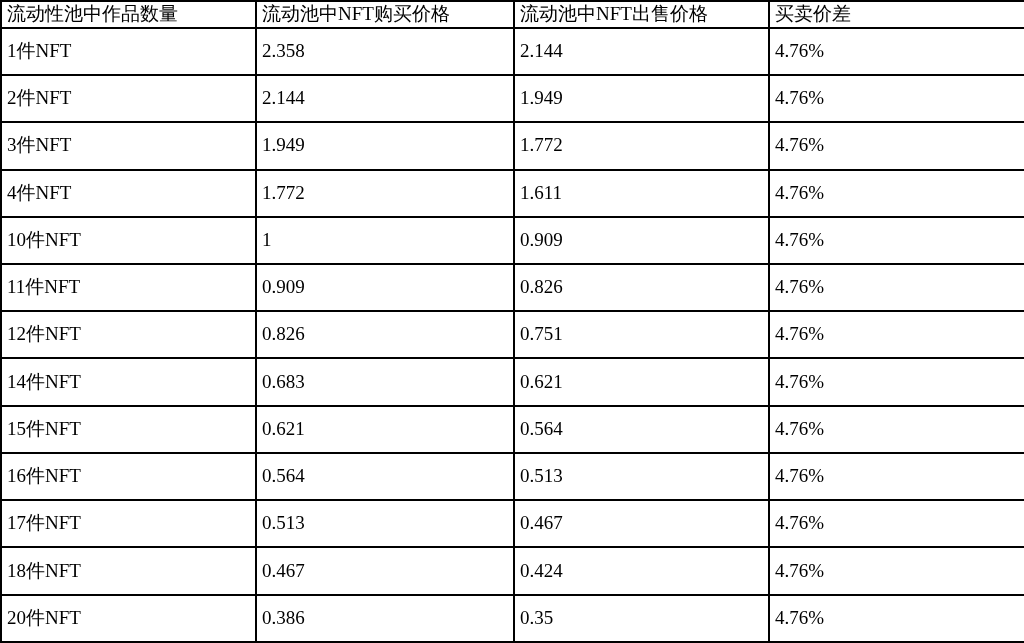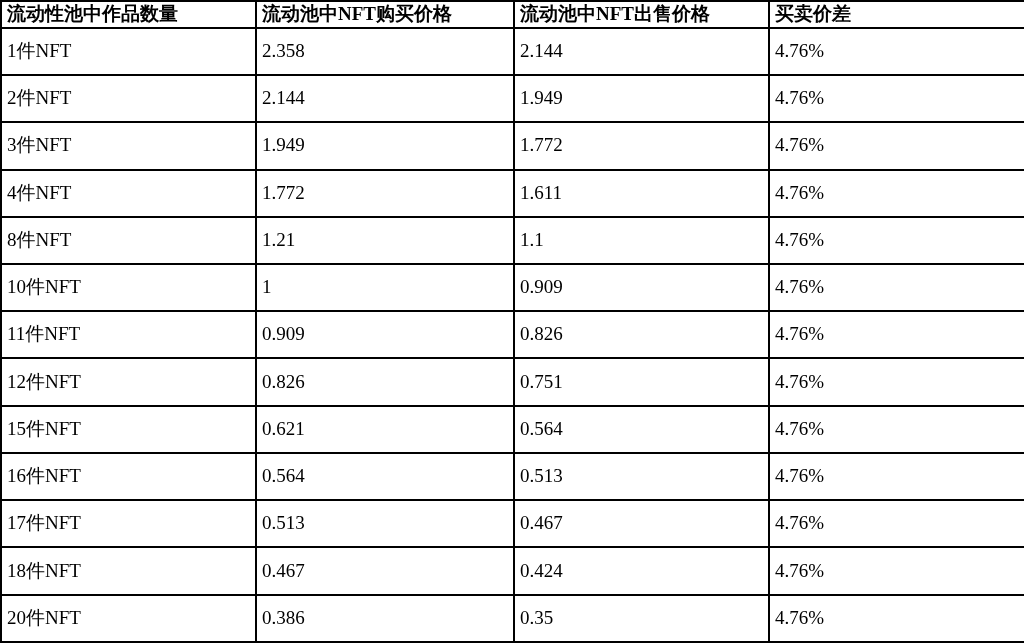--- a/index.html
+++ b/index.html
@@ -27,21 +27,21 @@
     padding: 1px 4px 1px 5px;
     font-size: 19px;
     color: #000000;
     text-align: left;
     vertical-align: middle;
     white-space: nowrap;
     overflow: hidden;
     line-height: 1.2;
   }
   table.nft-table th {
-    font-weight: bold;
+    font-weight: normal;
   }
   col.c1 { width: 255px; }
   col.c2 { width: 258px; }
   col.c3 { width: 255px; }
   col.c4 { width: 256px; }
 </style>
 </head>
 <body>
 
 <div class="page">
@@ -79,41 +79,41 @@
           <td>1.772</td>
           <td>4.76%</td>
         </tr>
         <tr>
           <td>4件NFT</td>
           <td>1.772</td>
           <td>1.611</td>
           <td>4.76%</td>
         </tr>
         <tr>
-          <td>8件NFT</td>
-          <td>1.21</td>
-          <td>1.1</td>
-          <td>4.76%</td>
-        </tr>
-        <tr>
           <td>10件NFT</td>
           <td>1</td>
           <td>0.909</td>
           <td>4.76%</td>
         </tr>
         <tr>
           <td>11件NFT</td>
           <td>0.909</td>
           <td>0.826</td>
           <td>4.76%</td>
         </tr>
         <tr>
           <td>12件NFT</td>
           <td>0.826</td>
           <td>0.751</td>
+          <td>4.76%</td>
+        </tr>
+        <tr>
+          <td>14件NFT</td>
+          <td>0.683</td>
+          <td>0.621</td>
           <td>4.76%</td>
         </tr>
         <tr>
           <td>15件NFT</td>
           <td>0.621</td>
           <td>0.564</td>
           <td>4.76%</td>
         </tr>
         <tr>
           <td>16件NFT</td>

